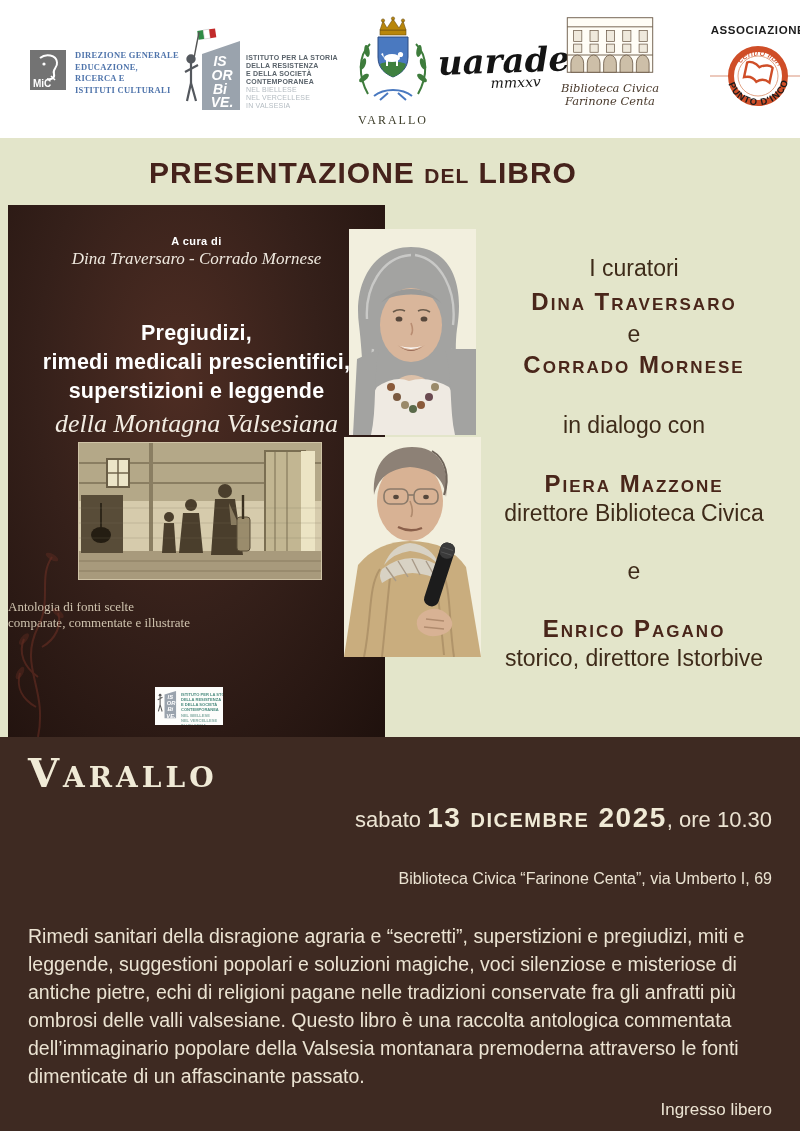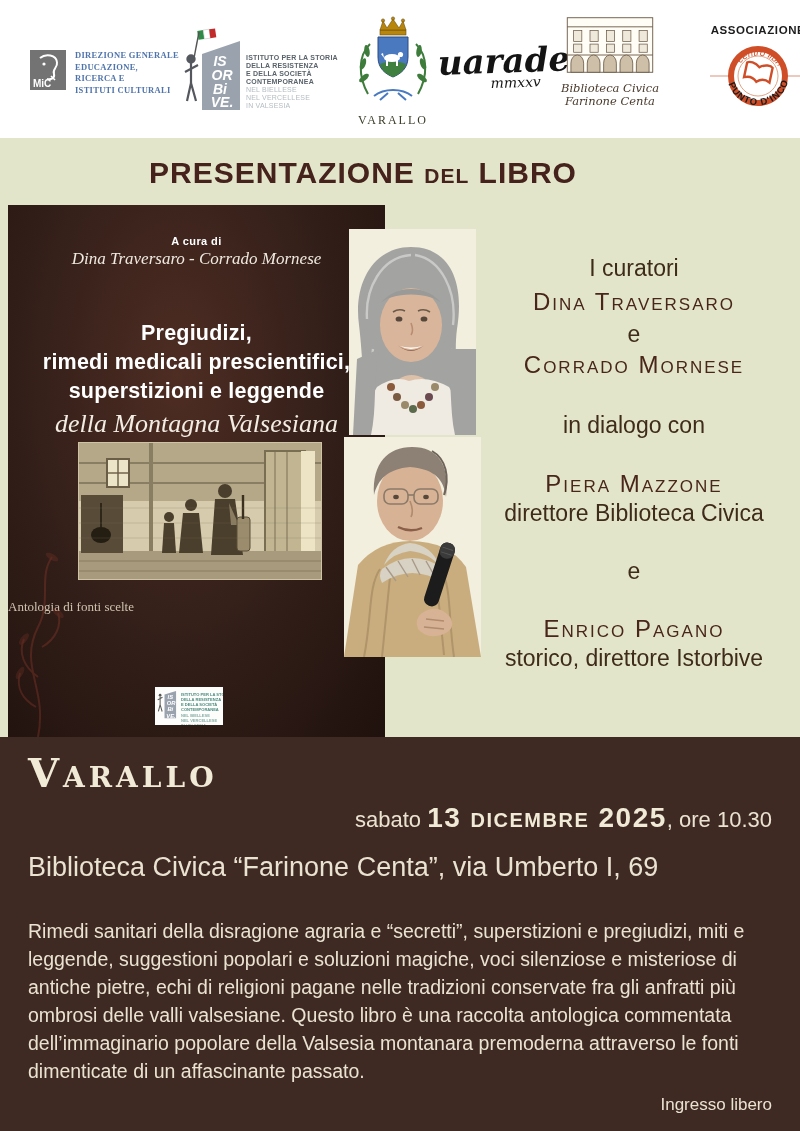--- a/index.html
+++ b/index.html
@@ -57,39 +57,39 @@
   .cover-minilogo{ position:absolute; left:147px; top:482px; width:68px; height:38px; background:#fdfdfb;
     display:flex; align-items:center; overflow:hidden; }
   .plant{ position:absolute; left:0; bottom:0; opacity:.55; }
   
   .photo{ position:absolute; overflow:hidden; background:#f2efde; }
   .photo-top{ left:349px; top:91px; width:127px; height:206px; }
   .photo-bottom{ left:344px; top:299px; width:137px; height:220px; }
   
   .rc{ position:absolute; left:478px; top:67px; width:312px; text-align:center; color:#3e2b19; }
   .rc .plain{ font-size:23px; }
-  .rc .name{ font-size:24px; font-weight:normal; font-variant:small-caps; letter-spacing:2px; color:#49261a; }
+  .rc .name{ font-size:24px; font-weight:bold; font-variant:small-caps; letter-spacing:2px; color:#49261a; }
   .rc-intro{ margin-top:50px; }
   .rc-n1{ margin-top:6px; }
   .rc-e1{ margin-top:5px; }
   .rc-n2{ margin-top:3px; }
   .rc-dialog{ margin-top:33px; }
   .rc-n3{ margin-top:31px; }
   .rc-r1{ margin-top:2px; }
   .rc-e2{ margin-top:31px; }
   .rc-n4{ margin-top:30px; }
   .rc-r2{ margin-top:2px; }
   
   .footer{ position:absolute; left:0; top:737px; width:800px; height:394px; background:#3e2a22;
     color:#ebe3d2; padding:0 28px; }
   .city{ font-family:"DejaVu Serif",serif; font-weight:bold; font-variant:small-caps;
     font-size:40px; letter-spacing:4px; color:#f0ead6; margin-top:12px; }
   .date-line{ text-align:right; margin-top:6px; font-size:22px; }
   .date-line .main{ font-size:28px; font-weight:bold; font-variant:small-caps; letter-spacing:1.5px; color:#f0ead6; }
-  .venue{ margin-top:18px; font-size:27px; }
+  .venue{ text-align:right; margin-top:36px; font-size:16px; }
   .desc{ margin-top:34px; font-size:19.5px; line-height:28px; }
   .note{ text-align:right; margin-top:10px; font-size:17px; }
 </style>
 </head>
 <body>
 
 <div class="poster">
 
   <div class="header-band">
 
@@ -300,20 +300,21 @@
           <g stroke="#7a7058" stroke-width=".5" opacity=".5">
             <line x1="0" y1="65" x2="242" y2="65"></line>
               <line x1="0" y1="80" x2="242" y2="80"></line>
               <line x1="0" y1="95" x2="242" y2="95"></line>
           </g>
         </svg>
       </div>
 
       <div class="cover-caption">
         <div>Antologia di fonti scelte</div>
+        <div>comparate, commentate e illustrate</div>
       </div>
 
       <div class="cover-minilogo">
         <svg width="68" height="38" viewBox="0 0 68 38">
           <g transform="scale(0.34) translate(4,6)">
             <circle cx="11" cy="18" r="4" fill="#555"></circle>
             <path d="M11,22 l0,24 M4,32 l14,-8 M11,46 l-5,20 M11,46 l6,20" stroke="#555" stroke-width="3" fill="none"></path>
             <polygon points="24,16 58,6 58,86 24,86" fill="#9aa3ad"></polygon>
             <g font-size="17" font-weight="bold" font-style="italic" fill="#fff" text-anchor="middle">
               <text x="41" y="30">IS</text>

